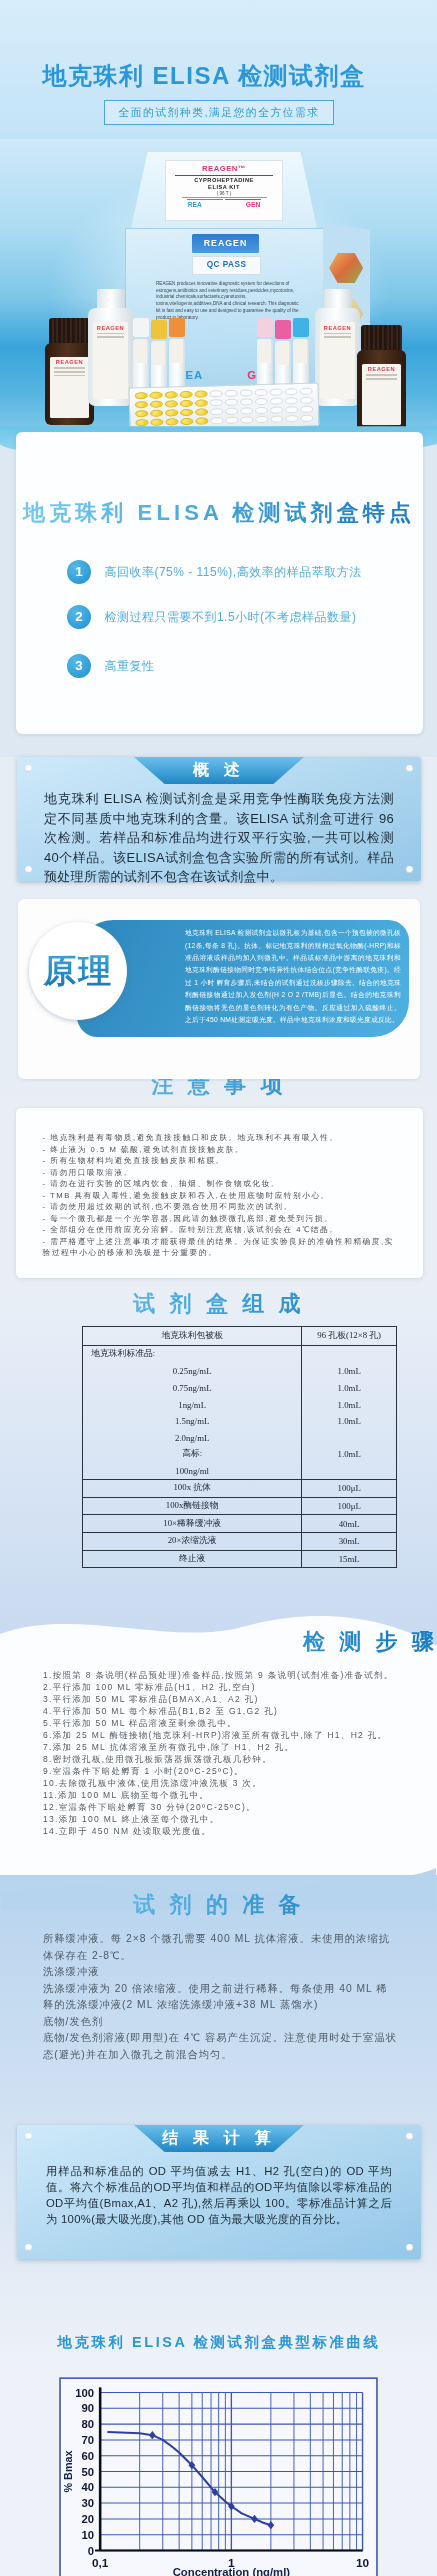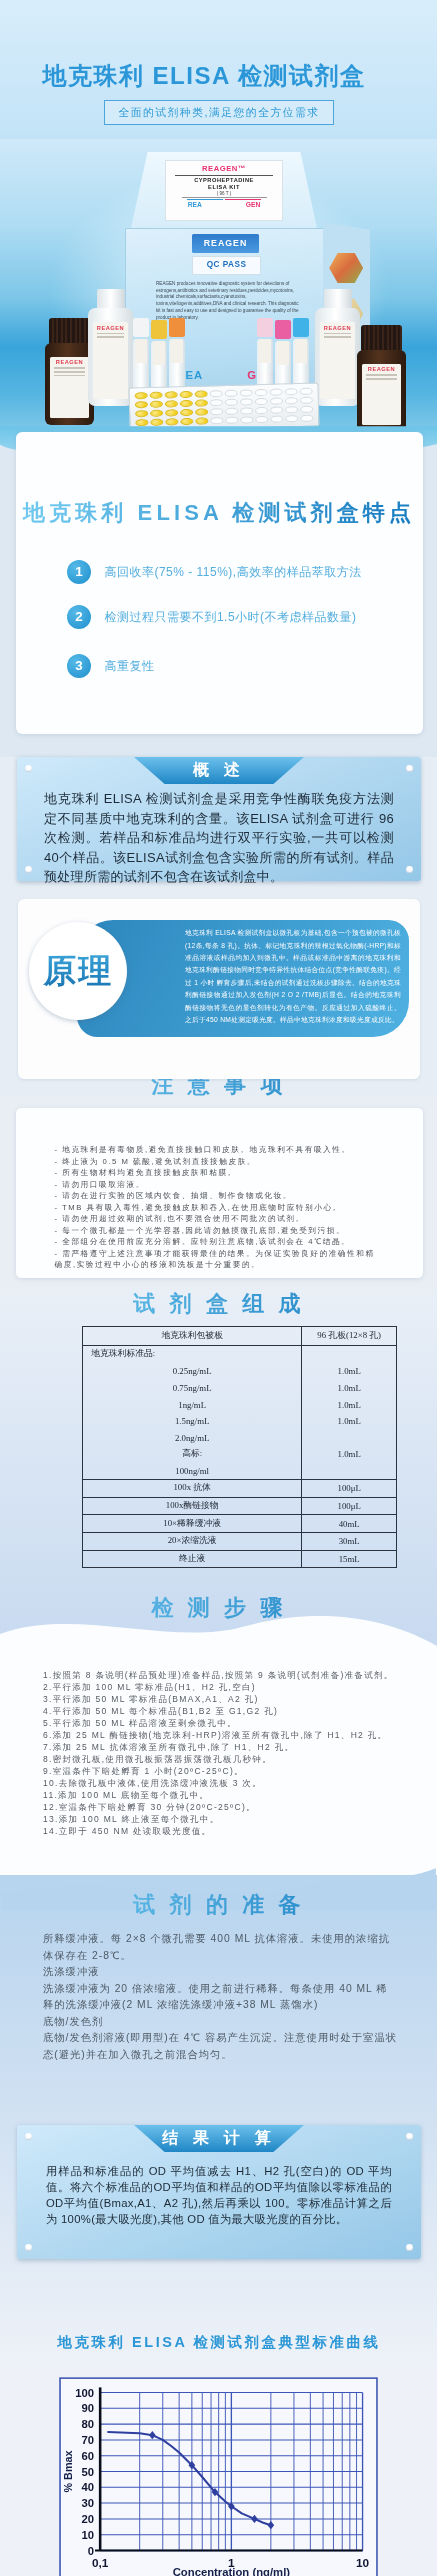--- a/index.html
+++ b/index.html
@@ -115,38 +115,38 @@
   .prin-text{position:absolute;left:108px;top:7.2px;width:216px;font-size:6.7px;line-height:12.4px;
     color:#fff;letter-spacing:0.3px;text-align:justify;}
   .prin-circle{position:absolute;left:11.3px;top:23px;width:98px;height:98px;border-radius:50%;background:#fff;
     box-shadow:0 1.5px 5.2px rgba(80,110,140,.35);display:flex;align-items:center;justify-content:center;}
   .prin-label{font-size:33px;font-weight:bold;letter-spacing:2.1px;
     background:linear-gradient(180deg,#3fa9dc,#156fae);-webkit-background-clip:text;background-clip:text;color:transparent;}
   
   .notes-title{top:1070px;}
   .notes-panel{left:15.5px;top:1108px;width:407px;height:170px;background:#fdfeff;border-radius:5.2px;
     box-shadow:0 1px 4.1px rgba(120,150,180,.25);padding:24px 27px;box-sizing:border-box;}
-  .notes-list{margin:12px;padding:0;list-style:none;}
+  .notes-list{margin:0;padding:0;list-style:none;}
   .notes-list li{font-size:7.7px;color:#4b4f55;letter-spacing:1.5px;line-height:11px;margin-bottom:0.5px;}
   .notes-list li::before{content:"-  ";}
   
   .comp-title{top:1289px;}
   table.comp{position:absolute;left:64px;top:1326px;width:315px;border-collapse:collapse;
     font-family:"Liberation Serif",serif;color:#1c2430;font-size:8.8px;}
   table.comp,table.comp th,table.comp td{border:0;}
   table.comp{border:1px solid #2a3340;margin-left:18px;}
   table.comp th,table.comp td{padding:2.1px 3.1px;}
   table.comp th{font-weight:normal;border-bottom:1px solid #2a3340;height:13.4px;}
   table.comp .colL{width:225px;border-right:1px solid #2a3340;text-align:center;}
   table.comp .colR{width:89px;text-align:center;}
   tbody.standards td{height:12.4px;}
   tbody.standards tr.lead td{text-align:left;padding-left:8.2px;height:13.4px;}
   tbody.reagents td{border-top:1px solid #2a3340;height:12.4px;}
   
-  .steps-title{top:1593px;}
+  .steps-title{top:1627px;text-align:right;}
   .steps-list{left:43px;top:1669px;width:361px;margin:0;padding:0;list-style:none;}
   .steps-list li{font-size:8.5px;color:#565b63;letter-spacing:1.3px;line-height:12px;}
   
   .prep-title{top:1890px;}
   .prep-text{left:43px;top:1931px;width:355px;}
   .prep-text p{margin:0;font-size:10.3px;color:#4e5a66;letter-spacing:1px;line-height:16.5px;}
   
   .curve-title{top:2333px;text-align:center;width:438px;left:0;font-size:14.4px;font-weight:bold;
     letter-spacing:2.6px;color:#2b97d6;}
   .chart-svg{left:59px;top:2377px;}

